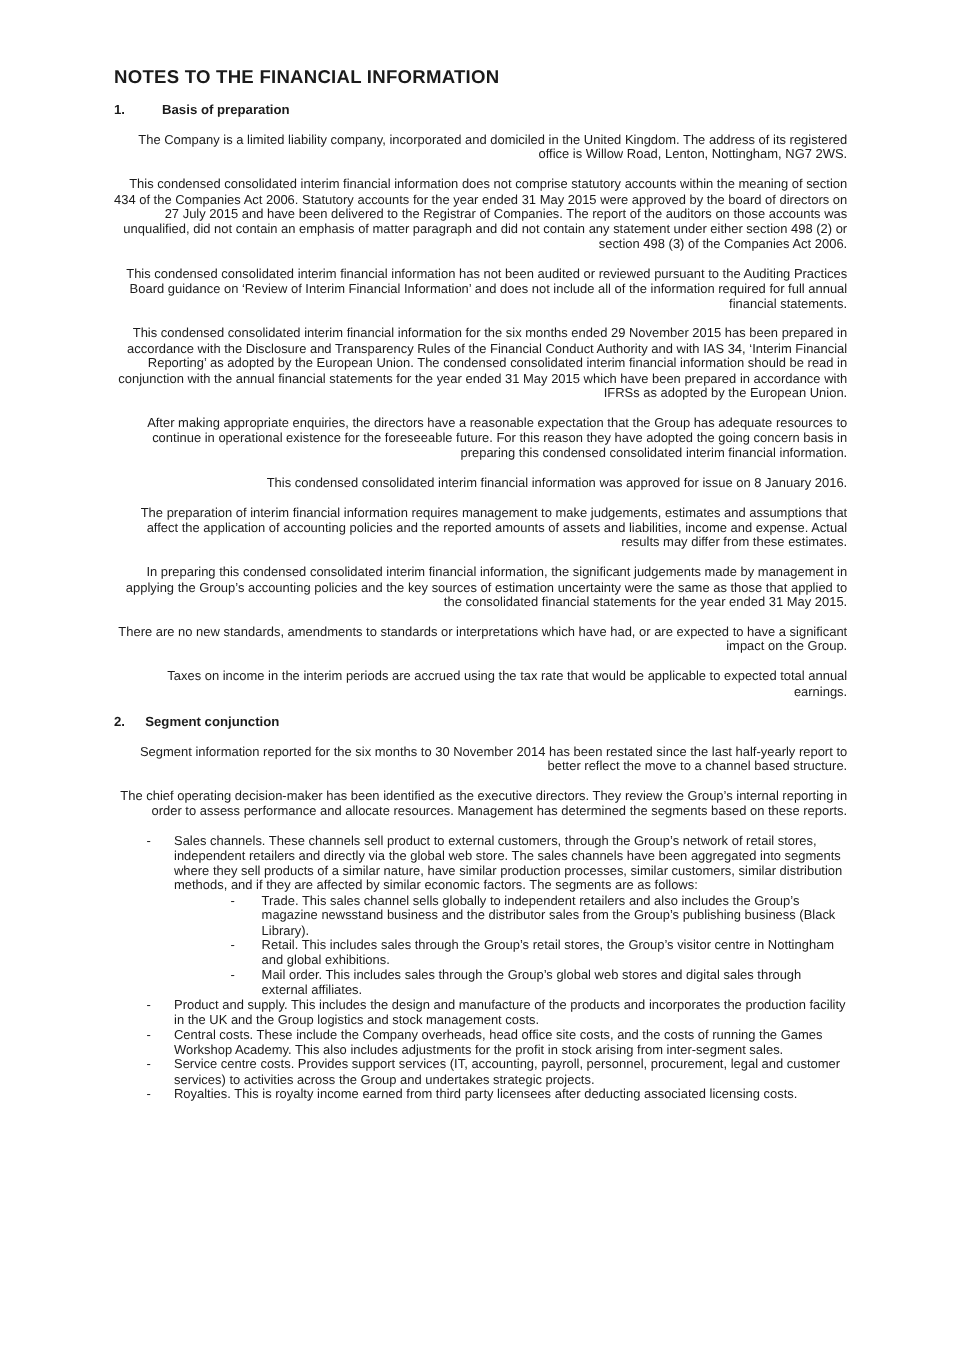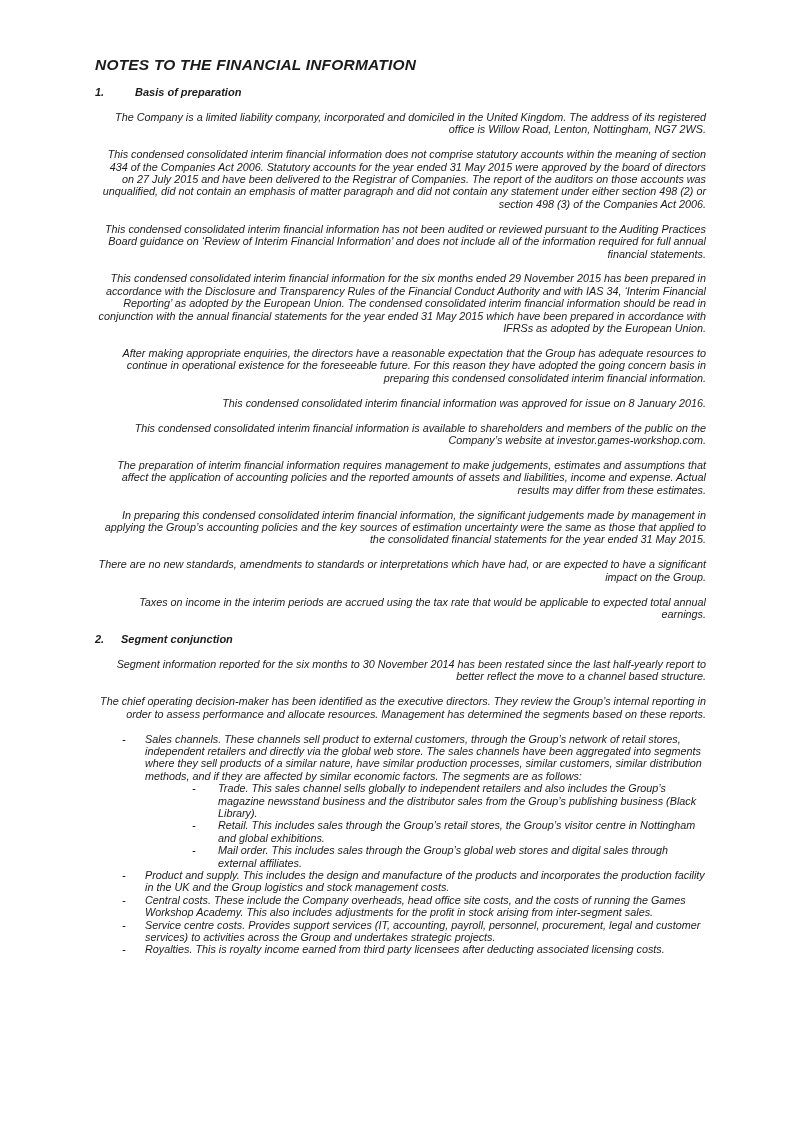--- a/index.html
+++ b/index.html
@@ -1,18 +1,18 @@
 <!DOCTYPE html>
 <html><head>
 <meta charset="utf-8">
 <style>
   html,body{margin:0;padding:0;background:#ffffff;}
   .page{
     width:800px;height:1131px;background:#ffffff;position:relative;
-    font-family:"Liberation Sans", sans-serif;color:#1b1b1b;overflow:hidden;font-style:italic;
+    font-family:"Liberation Sans", sans-serif;color:#1b1b1b;overflow:hidden;
   }
   .content{position:absolute;left:95px;top:56px;width:611px;}
   .doc-title{
     font-size:15.5px;font-weight:bold;letter-spacing:.2px;
     margin:0 0 13px 0;line-height:17px;
   }
   .sec-heading{
     display:flex;font-size:11px;font-weight:bold;line-height:12.4px;
     margin:0 0 12.5px 0;
   }
@@ -42,21 +42,20 @@
       <span class="num">1.</span>
       <span class="label">Basis of preparation</span>
     </div>
 
     <p class="para">The Company is a limited liability company, incorporated and domiciled in the United Kingdom. The address of its registered office is Willow Road, Lenton, Nottingham, NG7 2WS.</p>
     <p class="para">This condensed consolidated interim financial information does not comprise statutory accounts within the meaning of section 434 of the Companies Act 2006. Statutory accounts for the year ended 31 May 2015 were approved by the board of directors on 27 July 2015 and have been delivered to the Registrar of Companies. The report of the auditors on those accounts was unqualified, did not contain an emphasis of matter paragraph and did not contain any statement under either section 498 (2) or section 498 (3) of the Companies Act 2006.</p>
     <p class="para">This condensed consolidated interim financial information has not been audited or reviewed pursuant to the Auditing Practices Board guidance on ‘Review of Interim Financial Information’ and does not include all of the information required for full annual financial statements.</p>
     <p class="para">This condensed consolidated interim financial information for the six months ended 29 November 2015 has been prepared in accordance with the Disclosure and Transparency Rules of the Financial Conduct Authority and with IAS 34, ‘Interim Financial Reporting’ as adopted by the European Union. The condensed consolidated interim financial information should be read in conjunction with the annual financial statements for the year ended 31 May 2015 which have been prepared in accordance with IFRSs as adopted by the European Union.</p>
     <p class="para">After making appropriate enquiries, the directors have a reasonable expectation that the Group has adequate resources to continue in operational existence for the foreseeable future. For this reason they have adopted the going concern basis in preparing this condensed consolidated interim financial information.</p>
     <p class="para">This condensed consolidated interim financial information was approved for issue on 8 January 2016.</p>
-    <p class="para">This condensed consolidated interim financial information is available to shareholders and members of the public on the Company’s website at investor.games-workshop.com.</p>
     <p class="para">The preparation of interim financial information requires management to make judgements, estimates and assumptions that affect the application of accounting policies and the reported amounts of assets and liabilities, income and expense. Actual results may differ from these estimates.</p>
     <p class="para">In preparing this condensed consolidated interim financial information, the significant judgements made by management in applying the Group’s accounting policies and the key sources of estimation uncertainty were the same as those that applied to the consolidated financial statements for the year ended 31 May 2015.</p>
     <p class="para">There are no new standards, amendments to standards or interpretations which have had, or are expected to have a significant impact on the Group.</p>
     <p class="para">Taxes on income in the interim periods are accrued using the tax rate that would be applicable to expected total annual earnings.</p>
 
     <div class="sec-heading sec-2">
       <span class="num">2.</span>
       <span class="label">Segment conjunction</span>
     </div>
 

